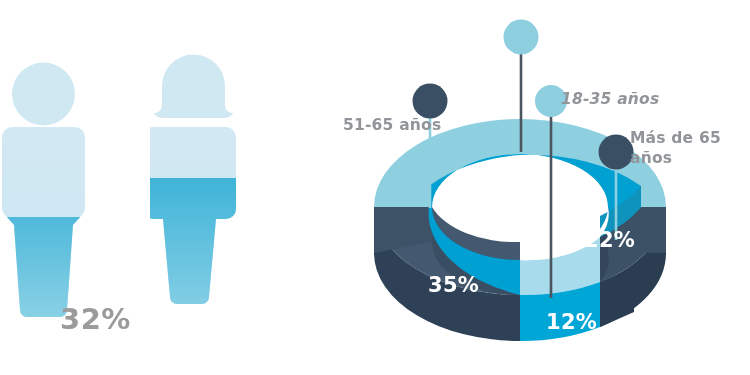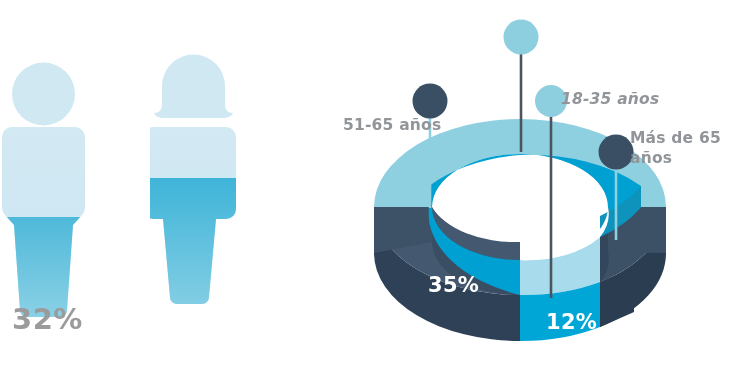--- a/index.html
+++ b/index.html
@@ -30,20 +30,21 @@
     display: block;
   }
   .pct-label {
     position: absolute;
     font-family: "DejaVu Sans", "Liberation Sans", sans-serif;
     font-weight: bold;
     font-size: 29px;
     letter-spacing: 0.5px;
     color: #9b9b9b;
     white-space: nowrap;
+    margin-left: 48px;
   }
   .donut-label {
     position: absolute;
     font-family: "DejaVu Sans", "Liberation Sans", sans-serif;
     font-weight: bold;
     font-size: 15.5px;
     color: #919599;
     letter-spacing: 0.2px;
     line-height: 20px;
     white-space: pre-line;
@@ -314,20 +315,21 @@
     <line x1="551" y1="100" x2="551" y2="298" stroke="#4a5560" stroke-width="2.6"></line>
     <line x1="616" y1="152" x2="616" y2="240" stroke="#8fd0e0" stroke-width="2.6"></line>
 
     <circle cx="430" cy="101" r="17.5" fill="#3a4f63"></circle>
     <circle cx="521" cy="37" r="17.5" fill="#8ecfdf"></circle>
     <circle cx="551" cy="101" r="16" fill="#8ecfdf"></circle>
     <circle cx="616" cy="152" r="17.5" fill="#3a4f63"></circle>
   </svg>
 
   <div class="slice-value" style="left:428px; top:267px;margin-top:6px;">35%</div>
+  <div class="slice-value" style="left:584px; top:228px;">22%</div>
   <div class="slice-value" style="left:546px; top:310px;">12%</div>
 
   <div class="donut-label" style="left:310px; top:115px;margin-left:33px;">51-65 años</div>
   <div class="donut-label" style="left:561px; top:89px;font-style:italic;">18-35 años</div>
   <div class="donut-label" style="left:630px; top:128px; text-align:left;">Más de 65
 años</div>
 
 </div>
 
 </body></html>

